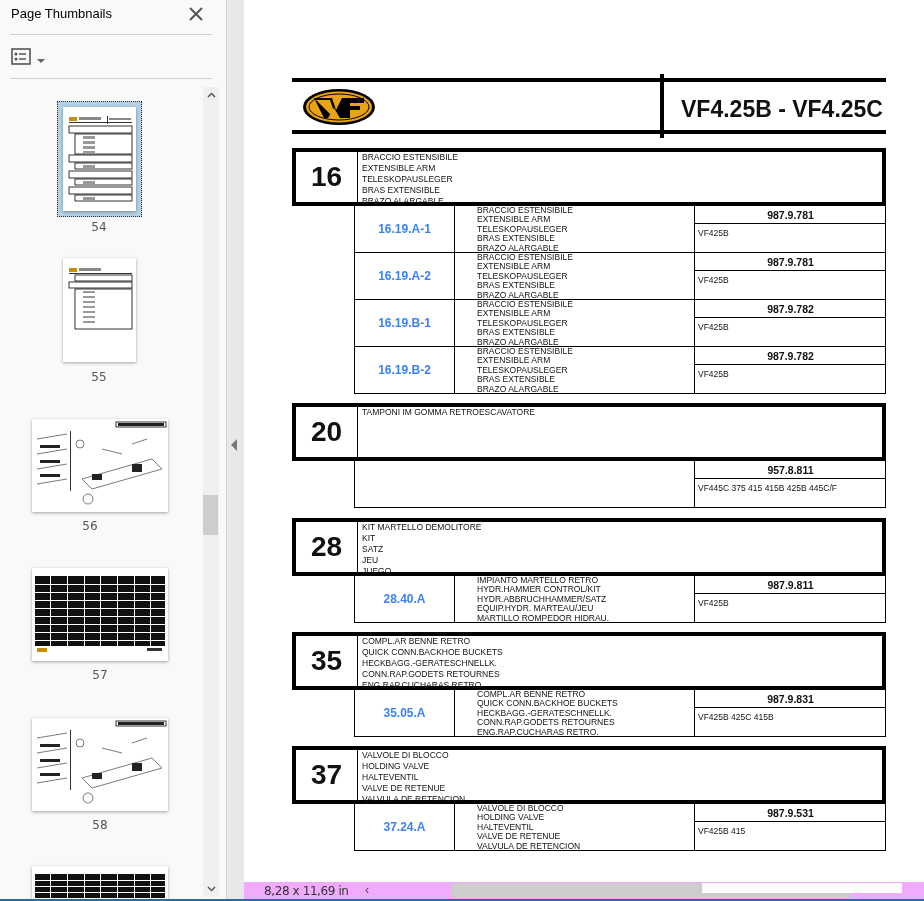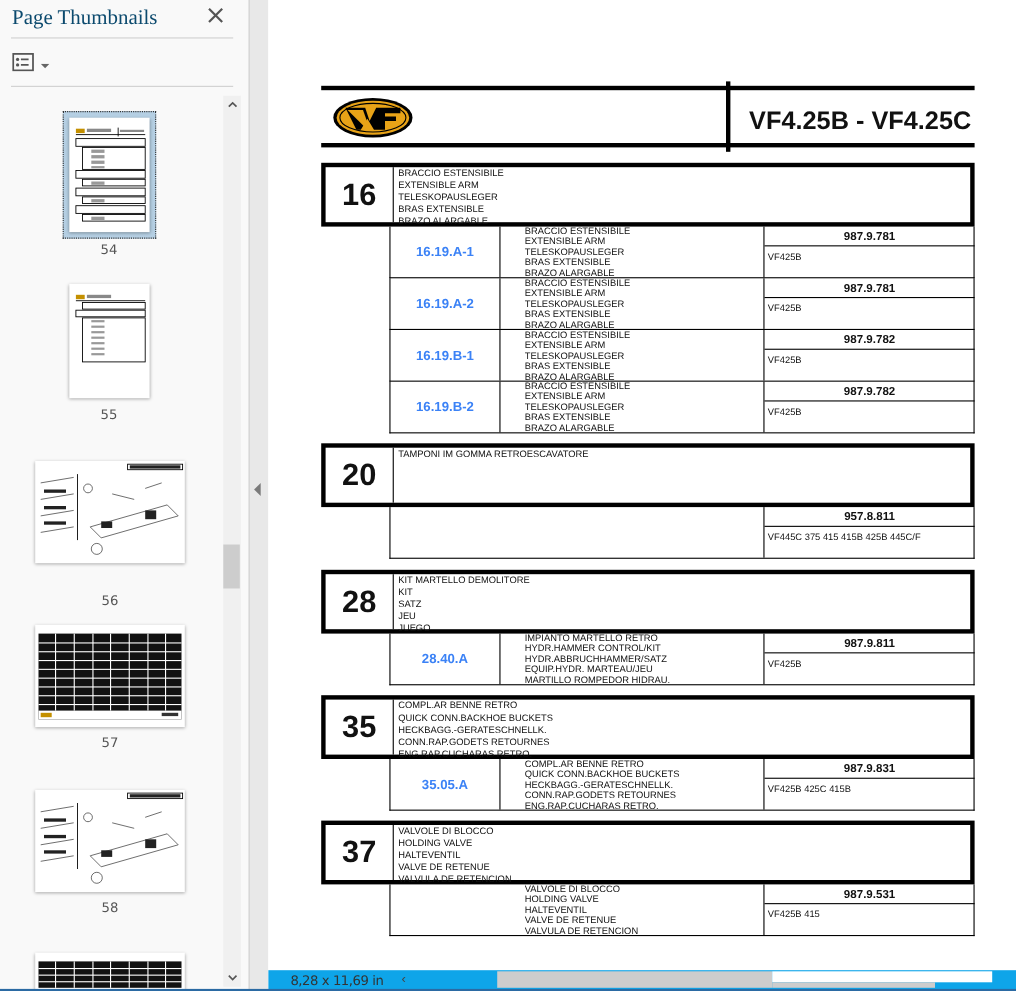--- a/index.html
+++ b/index.html
@@ -2,21 +2,21 @@
 <html><head>
 <meta charset="utf-8">
 <style>
   * { box-sizing: border-box; margin: 0; padding: 0; }
   html, body { width: 924px; height: 901px; overflow: hidden; background: #fff; }
   body { font-family: "Liberation Sans", sans-serif; position: relative; }
 
   
   .sidebar { position: absolute; left: 0; top: 0; width: 226px; height: 901px; background: #f9f9f9; }
   .sb-header { position: absolute; left: 10px; top: 0; width: 202px; height: 35px; border-bottom: 1px solid #cfcfcf; }
-  .sb-title { position: absolute; left: 1px; top: 6px; font-size: 19px; color: #0c4a6e; font-family: Liberation Serif, serif; }
+  .sb-title { position: absolute; left: 1px; top: 6px; font-size: 13px; color: #000000; font-family: Liberation Sans, sans-serif; }
   .sb-close { position: absolute; right: 6px; top: 3px; width: 20px; height: 22px; cursor: pointer; }
   .sb-toolbar { position: absolute; left: 10px; top: 35px; width: 202px; height: 44px; border-bottom: 1px solid #cfcfcf; }
   .sb-options { position: absolute; left: 1px; top: 13px; display: flex; align-items: center; gap: 6px; cursor: pointer; }
   .thumb-list { position: absolute; left: 0; top: 80px; width: 200px; height: 820px; overflow: hidden; }
   .thumb { position: absolute; display: block; }
   .thumb-page { position: absolute; background: #fff; box-shadow: 0 1px 3px rgba(0,0,0,0.35); overflow: hidden; }
   .thumb-label { position: absolute; font-size: 12px; color: #555; width: 60px; text-align: center; font-family: "DejaVu Sans", sans-serif; }
   .thumb-selected { position: absolute; border: 1px dotted #333; background: #b5cfe3; }
 
   .sb-scroll { position: absolute; left: 203px; top: 87px; width: 16px; height: 810px; background: #f0f0f0; }
@@ -40,21 +40,21 @@
   .group-desc { position: absolute; left: 66px; top: 0; font-size: 8.5px; line-height: 11px; color: #111; }
 
   .item { position: absolute; left: 110px; width: 532px; border-left: 1px solid #000; border-right: 1px solid #000; border-bottom: 1px solid #000; }
   .item-code { position: absolute; left: 0; top: 0; width: 100px; height: 100%; border-right: 1px solid #000; font-size: 12px; font-weight: bold; display: flex; align-items: center; justify-content: center; color: #3b82f6; }
   .item-desc { position: absolute; left: 122px; top: 0; font-size: 8.5px; line-height: 9.4px; color: #111; overflow: hidden; height: 100%; }
   .item-right { position: absolute; left: 339px; top: 0; width: 192px; height: 100%; border-left: 1px solid #000; }
   .item-part { position: absolute; left: 0; top: 0; width: 100%; height: 18px; border-bottom: 1px solid #000; text-align: center; font-size: 10.5px; font-weight: bold; line-height: 18px; color: #111; }
   .item-models { position: absolute; left: 3px; top: 22px; font-size: 8.5px; color: #111; }
 
   
-  .statusbar { position: absolute; left: 244px; top: 882px; width: 680px; height: 19px; background: #0ea5e9; }
+  .statusbar { position: absolute; left: 244px; top: 882px; width: 680px; height: 19px; background: #f0abfc; }
   .page-size { position: absolute; left: 20px; top: 2px; font-size: 12px; color: #333; font-family: "DejaVu Sans", sans-serif; letter-spacing: -0.4px; }
   .h-scroll-left { position: absolute; left: 116px; top: 1px; width: 14px; height: 16px; font-size: 12px; color: #444; cursor: pointer; text-align: center; }
   .h-scroll-thumb { position: absolute; left: 208px; top: 1px; width: 250px; height: 15px; background: #cdcdcd; cursor: pointer; }
   .h-scroll-thumb2 { position: absolute; left: 458px; top: 11px; width: 148px; height: 5px; background: #cdcdcd; }
   .h-scroll-white { position: absolute; left: 458px; top: 1px; width: 200px; height: 10px; background: #fff; }
   .bottom-accent { position: absolute; left: 0; top: 899px; width: 924px; height: 2px; background: #2b6aa3; }
 </style>
 </head>
 <body>
 
@@ -161,21 +161,21 @@
           </g>
           <g fill="#222">
               <rect x="8" y="26" width="20" height="3"></rect>
               <rect x="8" y="41" width="20" height="3"></rect>
               <rect x="8" y="55" width="20" height="3"></rect>
               <rect x="60" y="55" width="10" height="6"></rect>
               <rect x="100" y="45" width="10" height="8"></rect>
             </g>
         </svg>
       </div>
-      <div class="thumb-label" style="left:38px;top:100px;margin-top:20px;">56</div>
+      <div class="thumb-label" style="left:28px;top:100px;">56</div>
     </div>
 
     <div class="thumb" style="left:32px;top:488px;">
       <div class="thumb-page" style="left:0;top:0;width:136px;height:93px;">
         <svg width="136" height="93" viewBox="0 0 136 93">
           <rect x="3" y="8" width="130" height="78" fill="#111"></rect>
           <g fill="#fff">
             <rect x="3" y="16" width="130" height="1"></rect>
               <rect x="3" y="24" width="130" height="1"></rect>
               <rect x="3" y="32" width="130" height="1"></rect>
@@ -415,20 +415,21 @@
     <div class="group-num">37</div>
     <div class="group-desc">
         <div>VALVOLE DI BLOCCO</div>
         <div>HOLDING VALVE</div>
         <div>HALTEVENTIL</div>
         <div>VALVE DE RETENUE</div>
         <div>VALVULA DE RETENCION</div>
       </div>
   </div>
   <div class="item" style="top:804px;height:47px;">
+    <div class="item-code">37.24.A</div>
     <div class="item-desc">
         <div>VALVOLE DI BLOCCO</div>
         <div>HOLDING VALVE</div>
         <div>HALTEVENTIL</div>
         <div>VALVE DE RETENUE</div>
         <div>VALVULA DE RETENCION</div>
       </div>
     <div class="item-right">
       <div class="item-part">987.9.531</div>
       <div class="item-models">VF425B 415</div>

